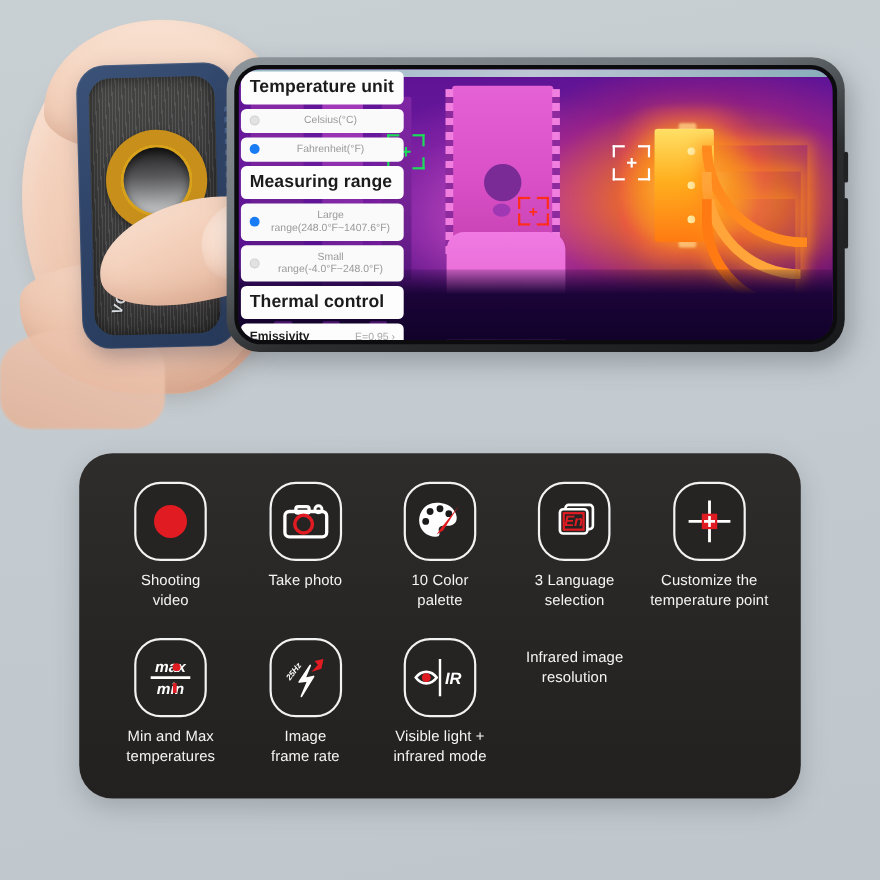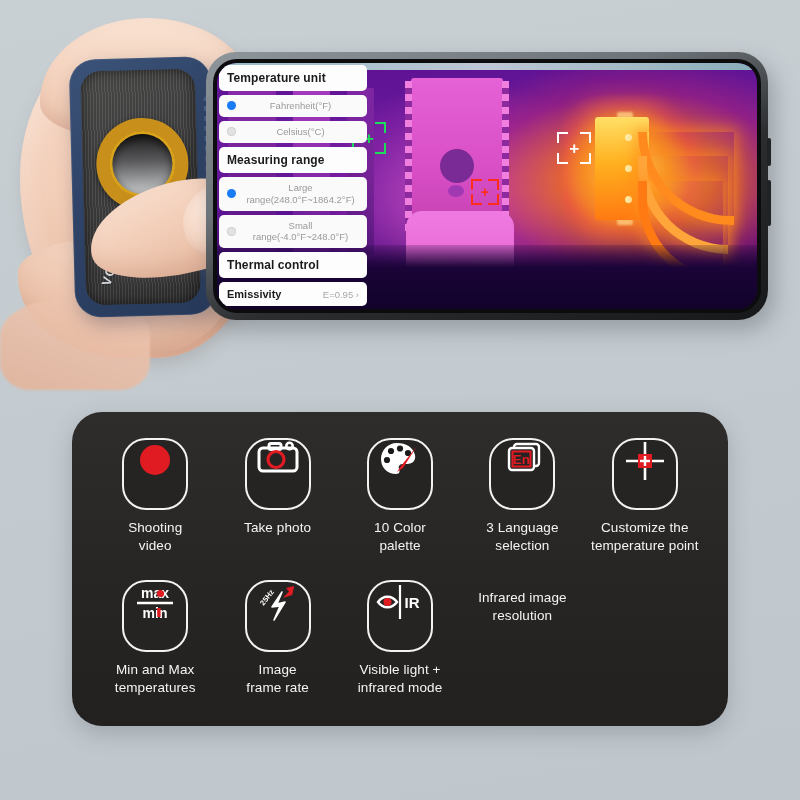--- a/index.html
+++ b/index.html
@@ -190,21 +190,21 @@
   .xh-red{left:47%;top:47%;color:#ff2d1a;border-color:#ff2d1a;width:28px;height:26px;}
   .xh-red b{font-size:14px;}
 
   
   .settings{
     position:absolute;left:2px;top:2px;width:148px;bottom:2px;
     display:flex;flex-direction:column;gap:4px;font-size:9px;
   }
   .s-card{
     background:#fdfdfd;border-radius:5px;padding:6px 8px;box-sizing:border-box;
-    color:#1b1b1b;font-weight:700;font-size:12px;letter-spacing:.1px;
+    color:#1b1b1b;font-weight:700;font-size:16px;letter-spacing:.1px;
   }
   .s-opt{
     background:#fafafa;border-radius:5px;padding:5px 8px;box-sizing:border-box;
     display:flex;align-items:center;gap:6px;color:#9a9a9a;font-size:9.5px;font-weight:400;
   }
   .s-opt .lbl{flex:1;text-align:center;line-height:1.25;}
   .radio{
     width:9px;height:9px;border-radius:50%;flex:0 0 9px;
     background:#e2e2e2;box-shadow:inset 0 0 0 1px #d2d2d2;
   }
@@ -221,22 +221,23 @@
     position:absolute;left:72px;top:412px;width:656px;height:314px;
     background:linear-gradient(180deg,#2f2d2c 0%,#282625 50%,#232120 100%);
     border-radius:30px;
     box-shadow:0 8px 22px rgba(80,82,90,.28);
     padding:26px 22px 20px;box-sizing:border-box;
   }
   .grid{display:grid;grid-template-columns:repeat(5,1fr);row-gap:16px;height:100%;}
   .cell{display:flex;flex-direction:column;align-items:center;}
   .badge{
     width:62px;height:68px;border:2.5px solid #f2f2f2;border-radius:24px;
-    display:flex;align-items:flex-start;justify-content:center;position:relative;
+    display:flex;align-items:center;justify-content:center;position:relative;
     background:#262423;
+    font-style:italic;
   }
   .cap{
     margin-top:9px;text-align:center;color:#f4f4f4;font-size:13.5px;line-height:1.32;
     letter-spacing:.1px;
   }
   .ic{display:block;}
 </style>
 </head>
 <body>
 
@@ -314,34 +315,34 @@
               <i class="bl"></i>
               <i class="br"></i>
             <b>+</b>
           </div>
         </div>
 
         <div class="settings">
           <div class="s-card">Temperature unit</div>
 
           <div class="s-opt">
+            <span class="radio"></span>
+            <span class="lbl">Celsius(°C)</span>
+          </div>
+
+          <div class="s-opt">
             <span class="radio on"></span>
             <span class="lbl">Fahrenheit(°F)</span>
           </div>
 
-          <div class="s-opt">
-            <span class="radio"></span>
-            <span class="lbl">Celsius(°C)</span>
-          </div>
-
           <div class="s-card">Measuring range</div>
 
           <div class="s-opt">
             <span class="radio on"></span>
-            <span class="lbl">Large range(248.0°F~1864.2°F)</span>
+            <span class="lbl">Large range(248.0°F~1407.6°F)</span>
           </div>
 
           <div class="s-opt">
             <span class="radio"></span>
             <span class="lbl">Small range(-4.0°F~248.0°F)</span>
           </div>
 
           <div class="s-card">Thermal control</div>
 
           <div class="s-row">

